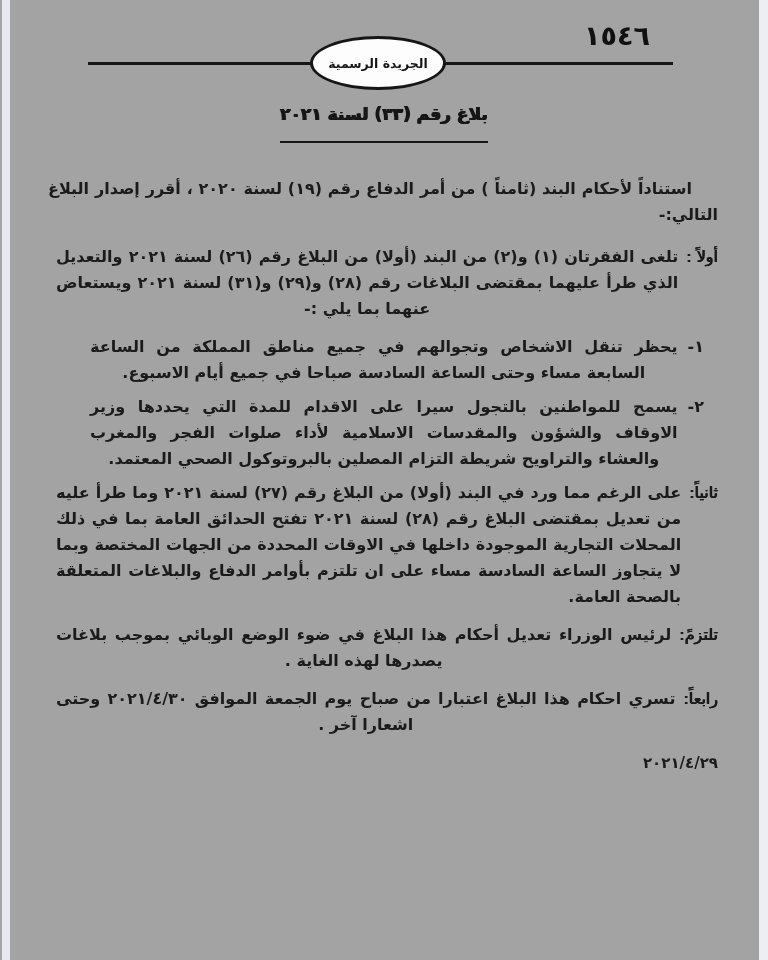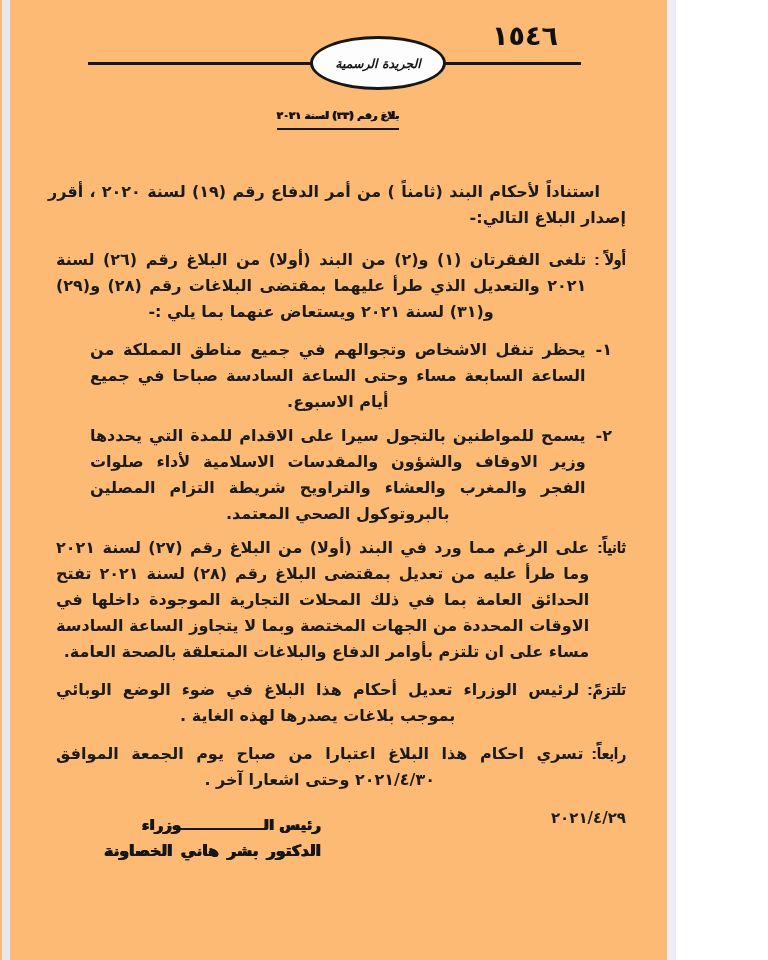--- a/index.html
+++ b/index.html
@@ -1,20 +1,20 @@
 <!DOCTYPE html>
 <html><head>
 <meta charset="utf-8">
 <style>
   html,body { margin:0; padding:0; }
   body { background:#ffffff; font-family:"DejaVu Sans", sans-serif; }
 
   .doc {
-    position:relative; width:676px; height:960px;
-    background:#fdba74; overflow:hidden; color:#161616;
+    position:relative; width:768px; height:960px;
+    background:#a3a3a3; overflow:hidden; color:#161616;
   }
 
   
   .edge-left  { position:absolute; left:2px;  top:0; width:8px;  height:100%; background:#e7e7ef; }
   .edge-right { position:absolute; right:0;   top:0; width:9px;  height:100%; background:#edeef4; }
 
   
   .header { position:relative; height:98px; }
   .page-number {
     position:absolute; top:20px; right:118px;
@@ -23,31 +23,31 @@
   }
   .rule {
     position:absolute; top:62px; left:88px; right:95px; height:3px;
     background:#161616;
   }
   .oval {
     position:absolute; top:36px; left:310px; width:136px; height:54px;
     border:3px solid #161616; border-radius:50%сnt;
     border-radius:50%;
     background:#fdfdfe; display:flex; align-items:center; justify-content:center;
-    z-index:2; box-sizing:border-box;font-style:italic;
+    z-index:2; box-sizing:border-box;
   }
   .oval span { font-size:12.5px; font-weight:700; direction:rtl; }
 
   
   .titles { text-align:center; margin-top:6px; direction:rtl; }
   .title-line {
-    display:inline-block; font-size:10px; font-weight:900;
+    display:inline-block; font-size:17px; font-weight:900;
     text-shadow:0.6px 0 currentColor, -0.6px 0 currentColor;
-    border-bottom:2.5px solid #161616; padding-bottom:2px;
-    margin-bottom:23px; line-height:21px;
+    border-bottom:2.5px solid #161616; padding-bottom:16px;
+    margin-bottom:7px; line-height:21px;
   }
 
   
   .body-text {
     direction:rtl; padding:26px 50px 0 48px;
     font-size:16px; line-height:26px; font-weight:700;
     text-align:justify; color:#1b1b1b;
   }
   .intro { margin:0 0 16px 0; text-indent:26px; }
 
@@ -127,17 +127,13 @@
     </div>
 
     <div class="clause">
       <span class="label">رابعاً:</span>
       <div class="ctext center-last">تسري احكام هذا البلاغ اعتبارا من صباح يوم الجمعة الموافق ٢٠٢١/٤/٣٠ وحتى اشعارا آخر .</div>
     </div>
 
     <div class="date-line">٢٠٢١/٤/٢٩</div>
   </div>
 
-  <div class="signature">
-    <div class="sig-title">رئيس الــــــــــــــــوزراء</div>
-    <div class="sig-name">الدكتور بشر هاني الخصاونة</div>
-  </div>
 </div>
 
 </body></html>

